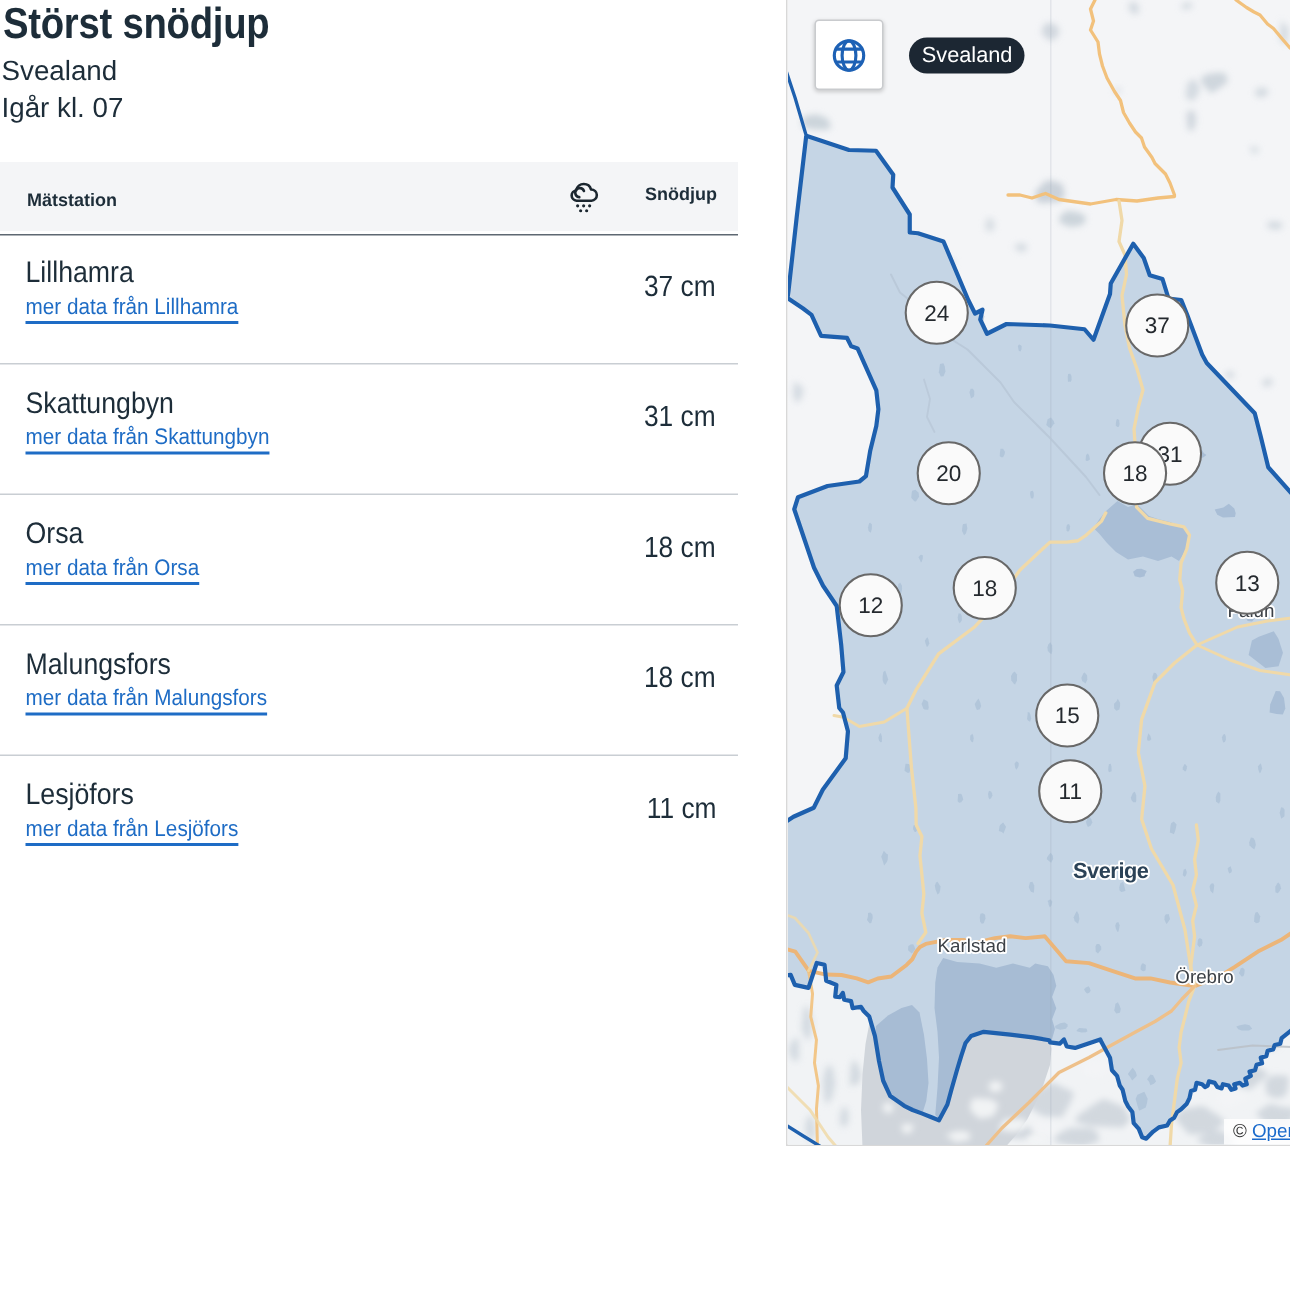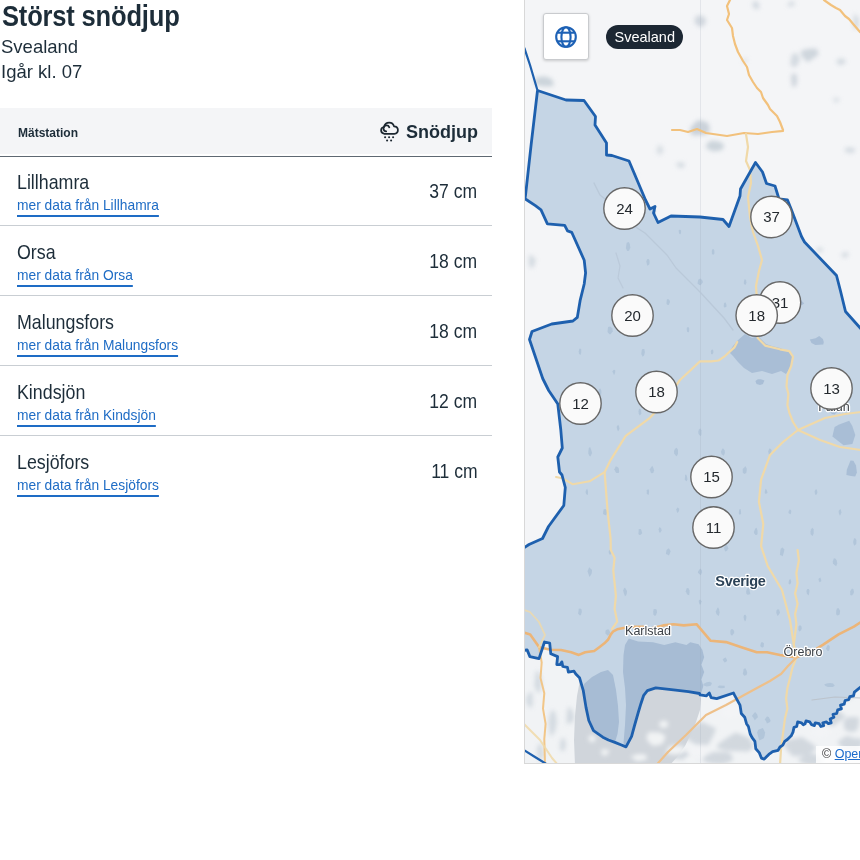--- a/index.html
+++ b/index.html
@@ -1,24 +1,24 @@
 <!DOCTYPE html>
 <html lang="sv"><head><meta charset="utf-8">
 <style>
 * { margin:0; padding:0; box-sizing:border-box; }
 html,body { width:860px; height:860px; background:#fff; font-family:"Liberation Sans",sans-serif; overflow:hidden; position:relative; }
 #title { position:absolute; left:2px; top:0px; font-size:29px; font-weight:700; color:#1d2d39; transform:scaleX(0.88); transform-origin:left top; white-space:nowrap; letter-spacing:-0.2px; }
 #sub { position:absolute; left:1px; top:34px; font-size:18.5px; color:#1d2d39; line-height:25.3px; }
 #thead { position:absolute; left:0; top:108px; width:492px; height:46.4px; background:#f4f5f7; }
 #theadline { position:absolute; left:0; top:155.8px; width:492px; height:1.4px; background:#5e6872; }
 #thead .h1 { position:absolute; left:18px; top:18px; font-size:12px; font-weight:700; color:#1d2d39; }
-#thead .h2 { position:absolute; right:14px; top:14px; font-size:18px; font-weight:700; color:#1d2d39; }
+#thead .h2 { position:absolute; right:14px; top:14px; font-size:12px; font-weight:700; color:#1d2d39; }
 #thead svg { position:absolute; right:93px; top:13px; }
 #tbody { position:absolute; left:0; top:156px; width:492px; }
-.row { position:relative; width:492px; height:70px; border-bottom:1px solid #c9ced3; }
+.row { position:relative; width:492px; height:87px; border-bottom:1px solid #c9ced3; }
 .row:last-child { border-bottom:none; }
 .name { position:absolute; left:17px; top:15.2px; font-size:19.8px; color:#1d2d39; transform:scaleX(0.9); transform-origin:left top; white-space:nowrap; }
 .link { position:absolute; left:17px; top:39.8px; font-size:15px; color:#1e6cc5; text-decoration:underline; text-decoration-thickness:1.5px; text-underline-offset:4.5px; transform:scaleX(0.92); transform-origin:left top; white-space:nowrap; }
 .val { position:absolute; right:14.5px; top:23.5px; font-size:19.5px; color:#1d2d39; transform:scaleX(0.9); transform-origin:right top; white-space:nowrap; }
 #map { position:absolute; left:524px; top:0; width:336px; height:764px; border-left:1px solid #d8d8d8; border-bottom:1px solid #d8d8d8; overflow:hidden; }
 #globebtn { position:absolute; left:17.5px; top:12.5px; width:46.5px; height:47px; background:#fff; border:1px solid #c9cbce; border-radius:3px; box-shadow:0 1px 3px rgba(0,0,0,0.18); }
 #pill { position:absolute; left:81px; top:25px; height:24px; background:#1c2733; color:#fff; font-size:14.5px; line-height:24px; padding:0 8.5px; border-radius:12px; }
 #attrib { position:absolute; left:291px; bottom:0; width:220px; height:17px; background:rgba(255,255,255,0.82); font-size:12.5px; line-height:16px; color:#333; padding:0 4px 0 6px; white-space:nowrap; }
 #attrib span { color:#1a6acb; text-decoration:underline; }
 </style></head>
@@ -43,33 +43,33 @@
     </svg>
   <div class="h2">Snödjup</div>
 </div>
 <div id="tbody">
 <div class="row">
 <div class="name">Lillhamra</div>
 <div class="link">mer data från Lillhamra</div>
 <div class="val">37&nbsp;cm</div>
 </div>
 <div class="row">
+<div class="name">Skattungbyn</div>
+<div class="link">mer data från Skattungbyn</div>
+<div class="val">31&nbsp;cm</div>
+</div>
+<div class="row">
 <div class="name">Orsa</div>
 <div class="link">mer data från Orsa</div>
 <div class="val">18&nbsp;cm</div>
 </div>
 <div class="row">
 <div class="name">Malungsfors</div>
 <div class="link">mer data från Malungsfors</div>
 <div class="val">18&nbsp;cm</div>
-</div>
-<div class="row">
-<div class="name">Kindsjön</div>
-<div class="link">mer data från Kindsjön</div>
-<div class="val">12&nbsp;cm</div>
 </div>
 <div class="row">
 <div class="name">Lesjöfors</div>
 <div class="link">mer data från Lesjöfors</div>
 <div class="val">11&nbsp;cm</div>
 </div>
 </div>
 <div id="map">
 <svg width="336" height="765" viewBox="0 0 336 765" style="position:absolute;left:0;top:0;display:block">
 <defs>

